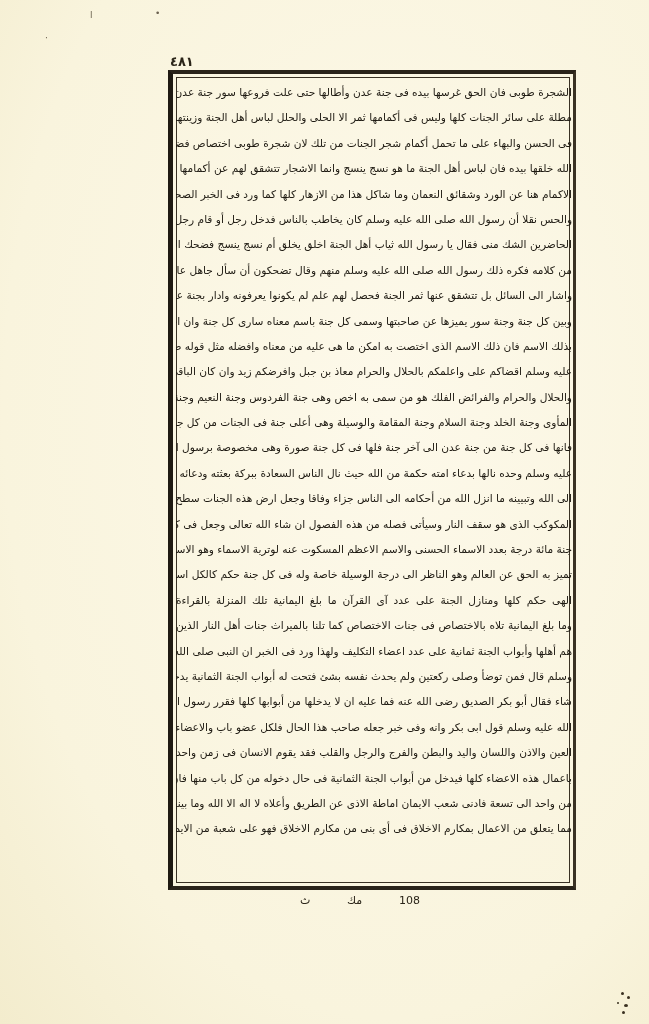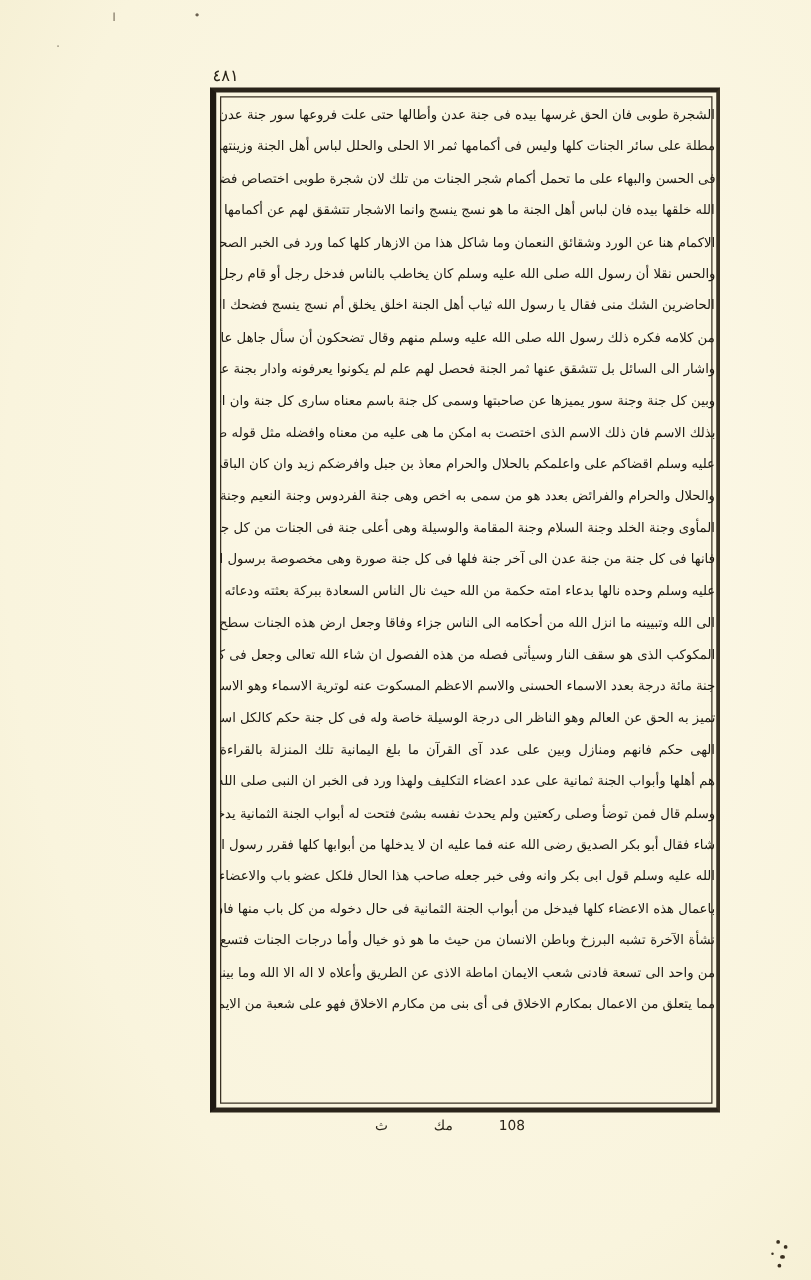--- a/index.html
+++ b/index.html
@@ -10,20 +10,21 @@
     font-family:"DejaVu Sans", sans-serif;
   }
   .page-bg {
     position:absolute; inset:0;
     background: radial-gradient(ellipse at 60% 40%, #fdf9ea 0%, #f9f4dd 70%, #f3eccd 100%);
   }
   .page-number {
     position:absolute; left:170px; top:54px;
     font-size:13px; color:#2a2418; letter-spacing:1px;
     font-family:"DejaVu Sans", sans-serif;
+    font-weight:bold;
   }
   .frame {
     position:absolute; left:168px; top:70px; width:408px; height:820px;
     border-top:4px solid #2a241a;
     border-bottom:4px solid #2a241a;
     border-left:5px solid #1f1a12;
     border-right:3px solid #3a3224;
     box-sizing:border-box;
   }
   .frame-inner {
@@ -73,35 +74,36 @@
     <div class="line">فى الحسن والبهاء على ما تحمل أكمام شجر الجنات من تلك لان شجرة طوبى اختصاص فضل لكون</div>
     <div class="line">الله خلقها بيده فان لباس أهل الجنة ما هو نسج ينسج وانما الاشجار تتشقق لهم عن أكمامها كما تتشقق</div>
     <div class="line">الاكمام هنا عن الورد وشقائق النعمان وما شاكل هذا من الازهار كلها كما ورد فى الخبر الصحيح كشفا</div>
     <div class="line">والحس نقلا أن رسول الله صلى الله عليه وسلم كان يخاطب بالناس فدخل رجل أو قام رجل من</div>
     <div class="line">الحاضرين الشك منى فقال يا رسول الله ثياب أهل الجنة اخلق يخلق أم نسج ينسج فضحك الحاضرون</div>
     <div class="line">من كلامه فكره ذلك رسول الله صلى الله عليه وسلم منهم وقال تضحكون أن سأل جاهل عالما يا هذا</div>
     <div class="line">واشار الى السائل بل تتشقق عنها ثمر الجنة فحصل لهم علم لم يكونوا يعرفونه وادار بجنة عدن سائر الجنات</div>
     <div class="line">وبين كل جنة وجنة سور يميزها عن صاحبتها وسمى كل جنة باسم معناه سارى كل جنة وان اختصت هى</div>
     <div class="line">بذلك الاسم فان ذلك الاسم الذى اختصت به امكن ما هى عليه من معناه وافضله مثل قوله صلى الله</div>
     <div class="line">عليه وسلم اقضاكم على واعلمكم بالحلال والحرام معاذ بن جبل وافرضكم زيد وان كان الباقى يعلم القضاء</div>
-    <div class="line">والحلال والحرام والفرائض بعدد هو من سمى به اخص وهى جنة الفردوس وجنة النعيم وجنة</div>
+    <div class="line">والحلال والحرام والفرائض الفلك هو من سمى به اخص وهى جنة الفردوس وجنة النعيم وجنة</div>
     <div class="line">المأوى وجنة الخلد وجنة السلام وجنة المقامة والوسيلة وهى أعلى جنة فى الجنات من كل جنة</div>
     <div class="line">فانها فى كل جنة من جنة عدن الى آخر جنة فلها فى كل جنة صورة وهى مخصوصة برسول الله صلى الله</div>
     <div class="line">عليه وسلم وحده نالها بدعاء امته حكمة من الله حيث نال الناس السعادة ببركة بعثته ودعائه اياهم</div>
     <div class="line">الى الله وتبيينه ما انزل الله من أحكامه الى الناس جزاء وفاقا وجعل ارض هذه الجنات سطح الفلك</div>
     <div class="line">المكوكب الذى هو سقف النار وسيأتى فصله من هذه الفصول ان شاء الله تعالى وجعل فى كل</div>
     <div class="line">جنة مائة درجة بعدد الاسماء الحسنى والاسم الاعظم المسكوت عنه لوترية الاسماء وهو الاسم الذى</div>
     <div class="line">تميز به الحق عن العالم وهو الناظر الى درجة الوسيلة خاصة وله فى كل جنة حكم كالكل اسم</div>
-    <div class="line">الهى حكم فانهم ومنازل وبين على عدد آى القرآن ما بلغ اليمانية تلك المنزلة بالقراءة</div>
+    <div class="line">الهى حكم كلها ومنازل الجنة على عدد آى القرآن ما بلغ اليمانية تلك المنزلة بالقراءة</div>
+    <div class="line">وما بلغ اليمانية تلاه بالاختصاص فى جنات الاختصاص كما تلنا بالميراث جنات أهل النار الذين</div>
     <div class="line">هم أهلها وأبواب الجنة ثمانية على عدد اعضاء التكليف ولهذا ورد فى الخبر ان النبى صلى الله عليه</div>
     <div class="line">وسلم قال فمن توضأ وصلى ركعتين ولم يحدث نفسه بشئ فتحت له أبواب الجنة الثمانية يدخل من ايها</div>
     <div class="line">شاء فقال أبو بكر الصديق رضى الله عنه فما عليه ان لا يدخلها من أبوابها كلها فقرر رسول الله صلى</div>
     <div class="line">الله عليه وسلم قول ابى بكر وانه وفى خبر جعله صاحب هذا الحال فلكل عضو باب والاعضاء ثمانية</div>
+    <div class="line">العين والاذن واللسان واليد والبطن والفرج والرجل والقلب فقد يقوم الانسان فى زمن واحد</div>
     <div class="line">باعمال هذه الاعضاء كلها فيدخل من أبواب الجنة الثمانية فى حال دخوله من كل باب منها فان</div>
-    <div class="line">نشأة الآخرة تشبه البرزخ وباطن الانسان من حيث ما هو ذو خيال وأما درجات الجنات فتسع</div>
     <div class="line">من واحد الى تسعة فادنى شعب الايمان اماطة الاذى عن الطريق وأعلاه لا اله الا الله وما بينهما</div>
     <div class="line">مما يتعلق من الاعمال بمكارم الاخلاق فى أى بنى من مكارم الاخلاق فهو على شعبة من الايمان</div>
   </div>
 
 <div class="footer-sig">
   <span>108</span>
   <span>مك</span>
   <span>ث</span>
 </div>
 

